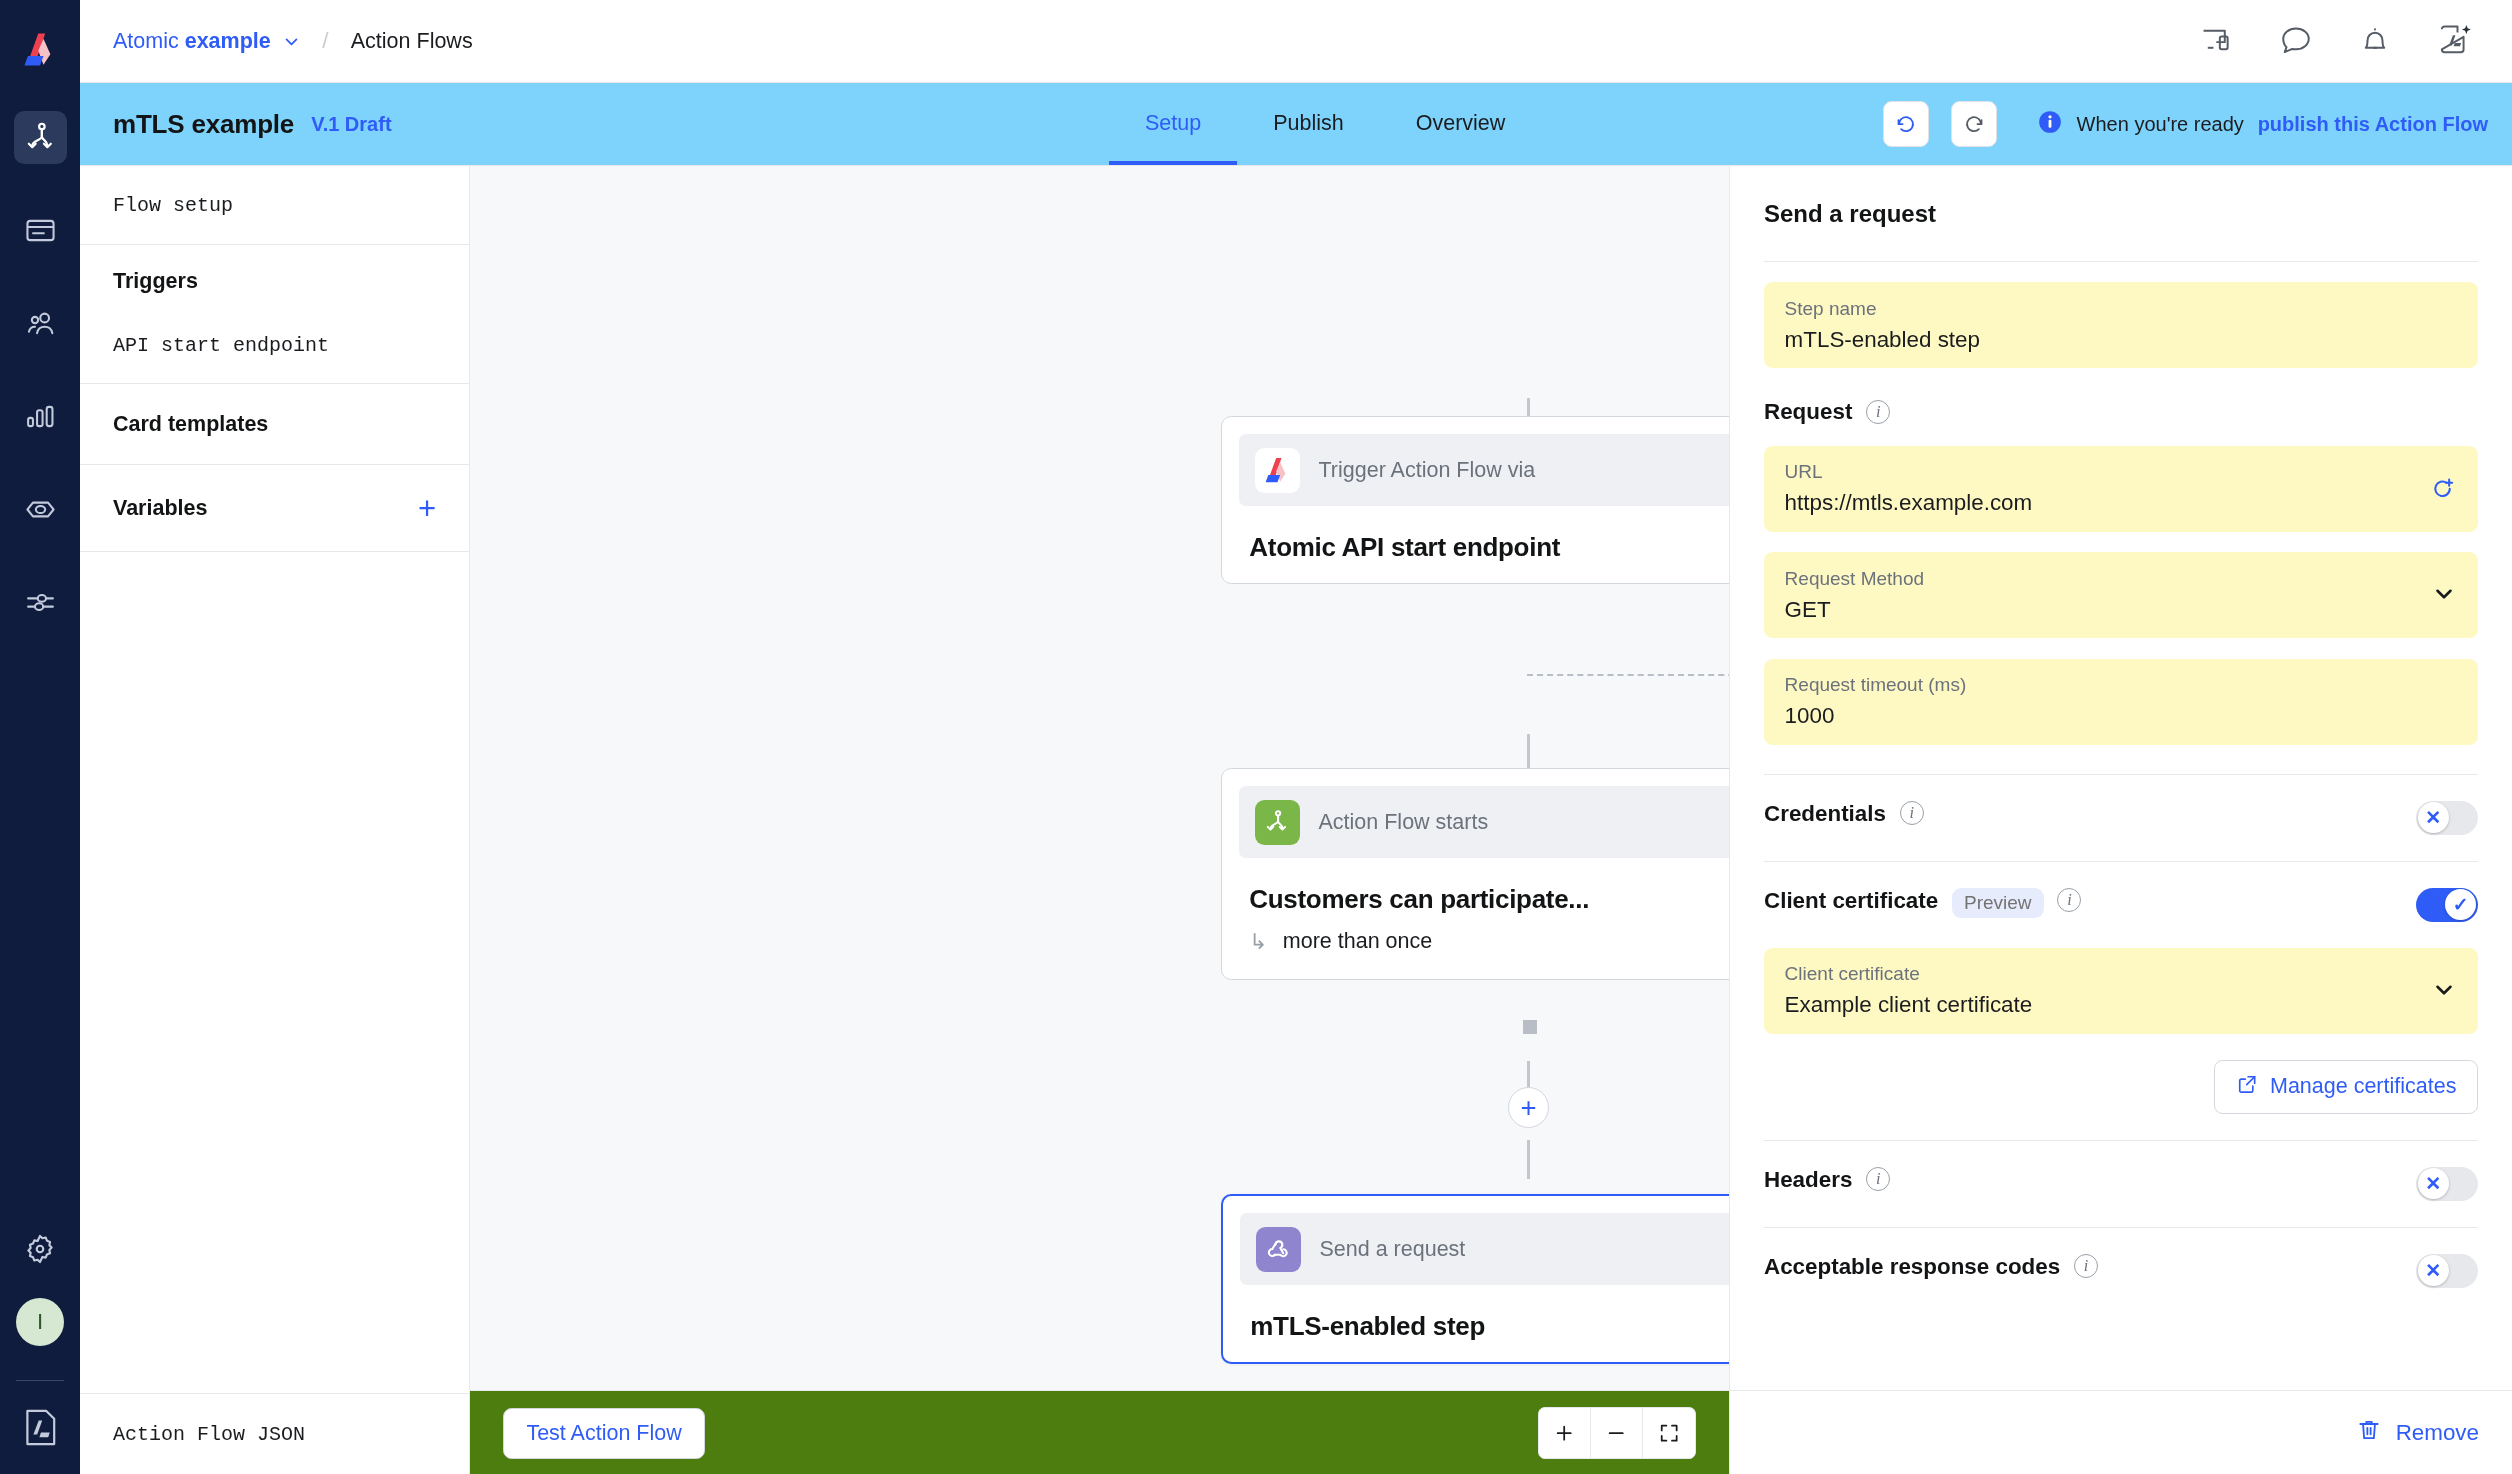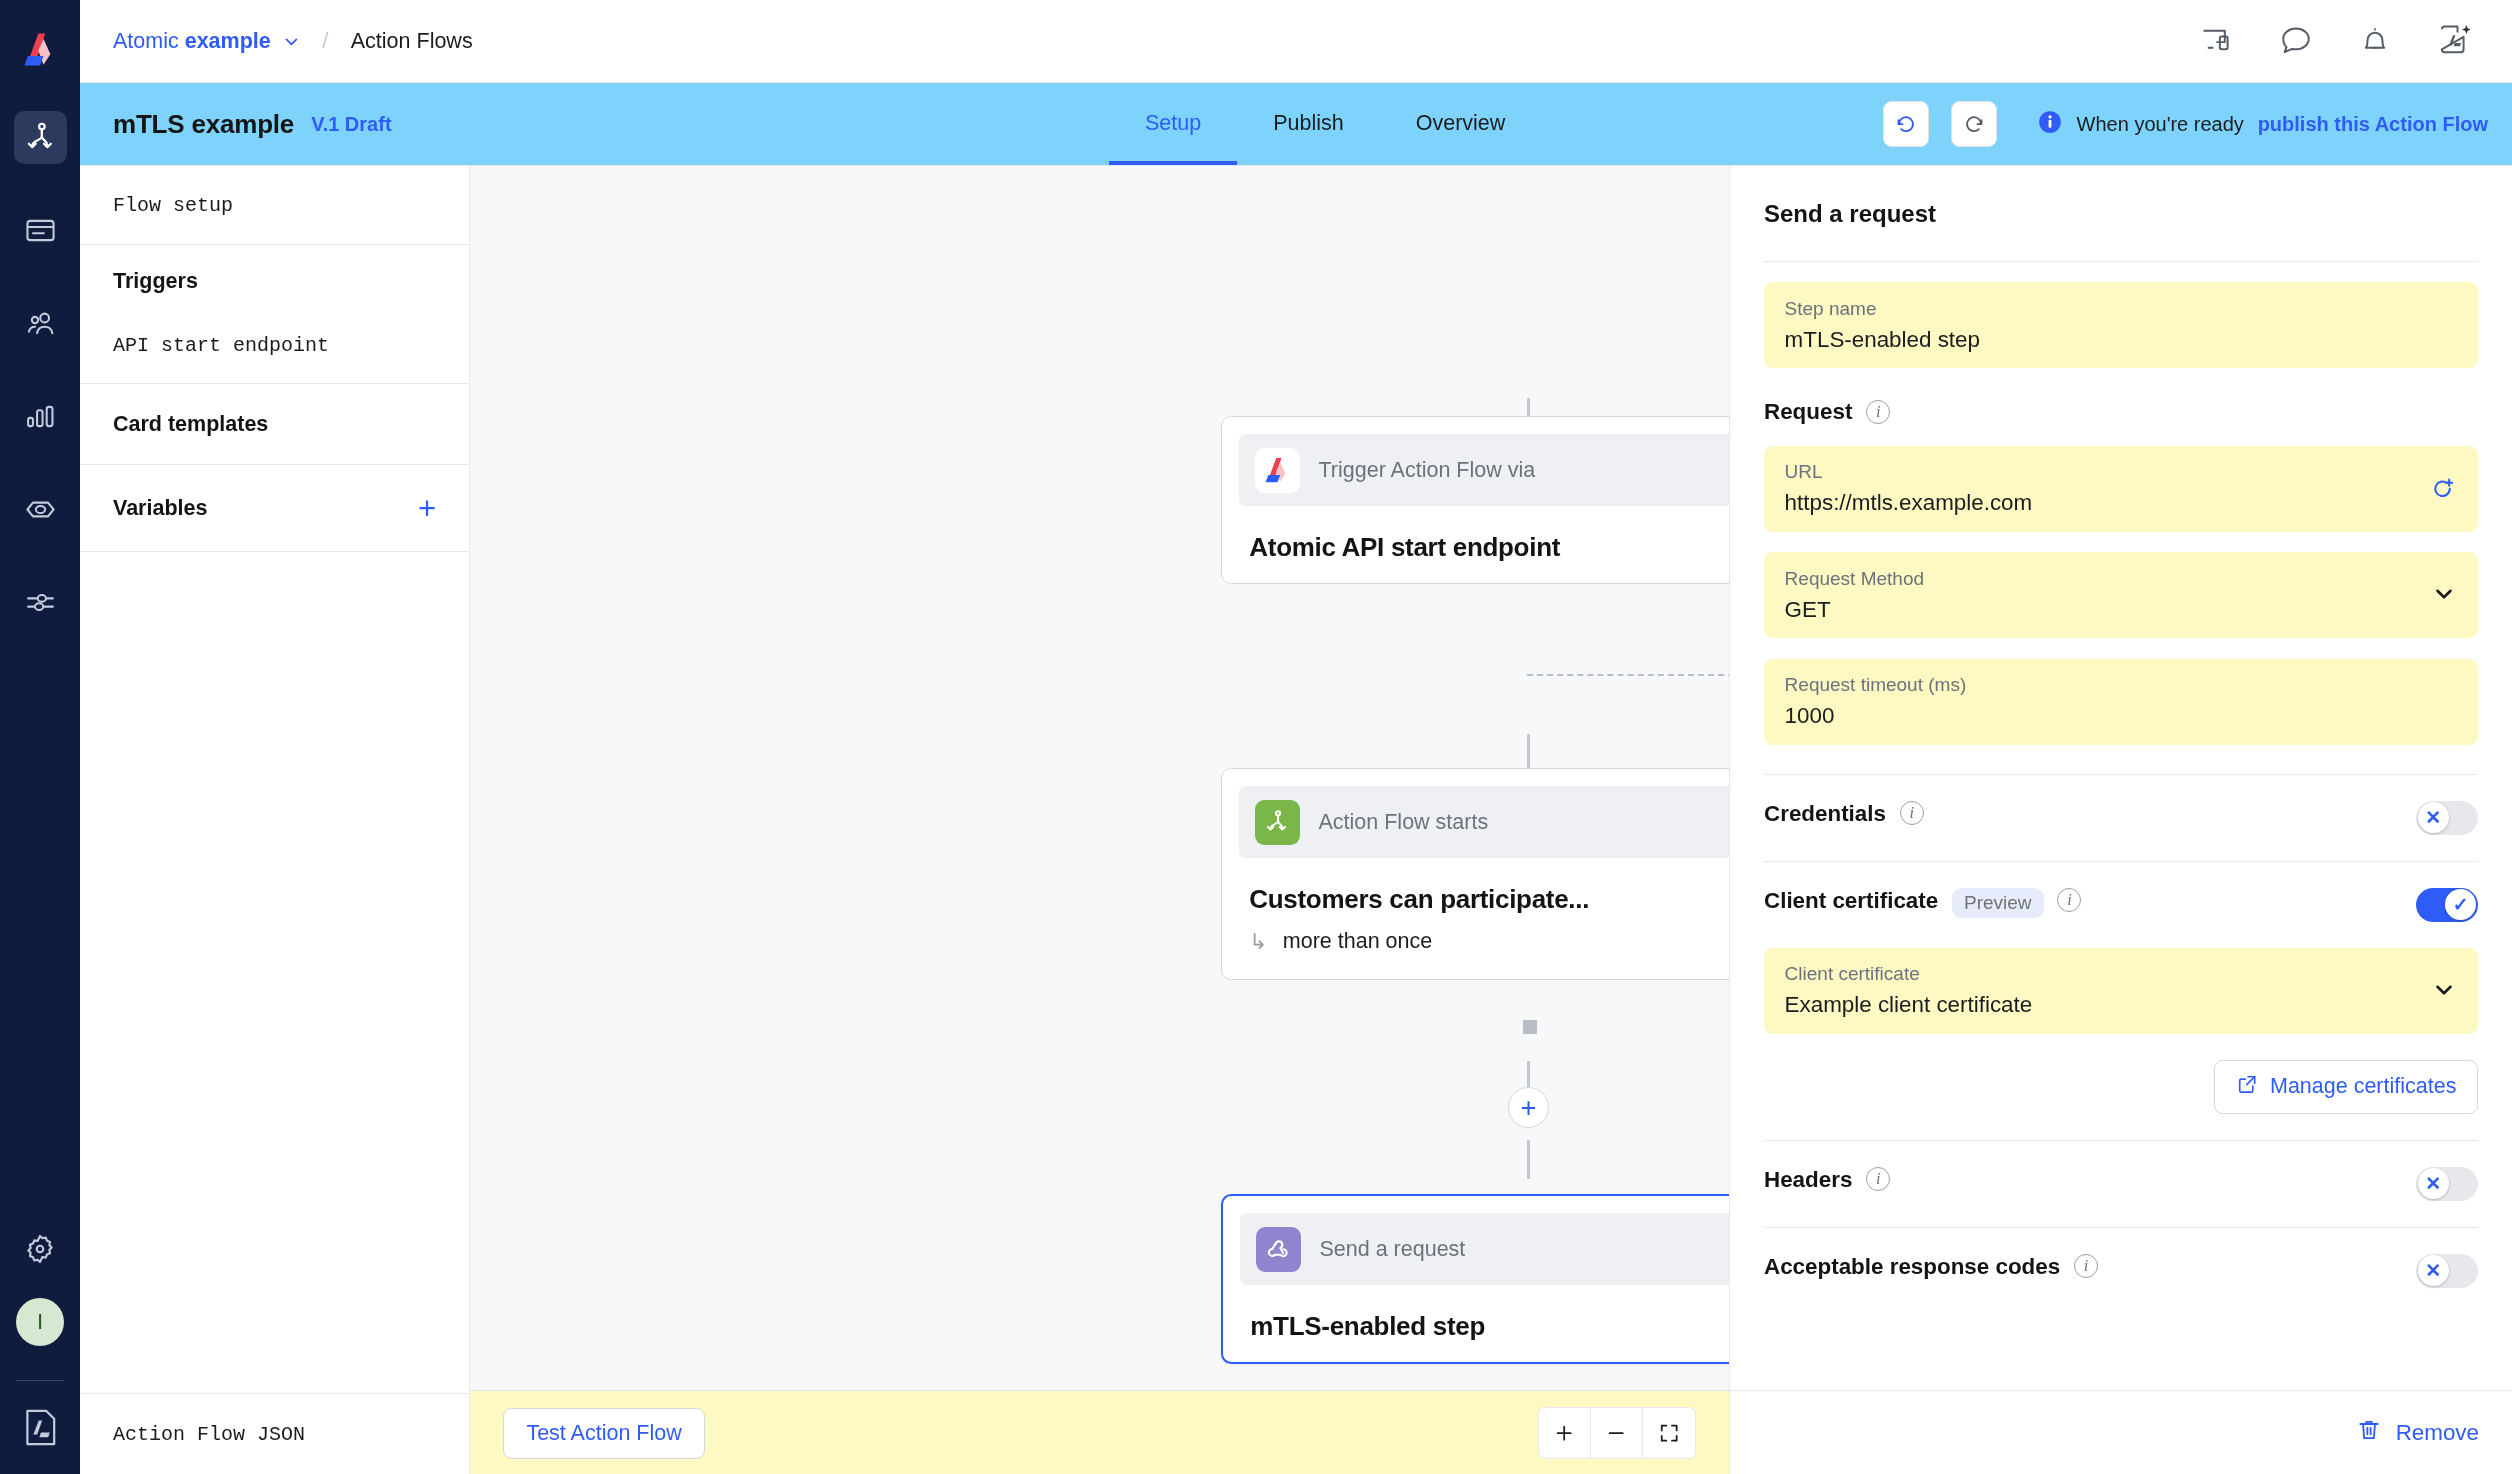--- a/index.html
+++ b/index.html
@@ -128,21 +128,21 @@
     position: absolute; width: 48px; height: 48px; border-radius: 50%;
     background: #2f5cf6; display:flex; align-items:center; justify-content:center;
     color: #fff; font-size: 29px; line-height: 1;
   }
   .sq { position: absolute; width: 13.8px; height: 13.8px; }
   .dashed-h { position: absolute; border-top: 2.6px dashed #b9bec6; }
 
   .canvas-footer {
     position: absolute; left: 0; right: 0; bottom: 0; height: 85px;
     border-top: 0.9px solid #e6e8eb; display: flex; align-items: center;
-    padding: 0 33px; background: #fef9c3;
+    padding: 0 33px; background: #4d7c0f;
   }
   .btn-outline {
     border: 0.9px solid #d3d7de; background: #fff; border-radius: 8.6px;
     color: #2f5cf6; font-size: 21.5px; padding: 12px 22.4px; font-family: inherit;
   }
   .zoomctl { margin-left: auto; display: flex; background: #fff; border: 0.9px solid #e6e8eb; border-radius: 6.9px; overflow: hidden; }
   .zoomctl > div {
     width: 52px; height: 50px; display: flex; align-items: center; justify-content: center;
     border-right: 0.9px solid #e6e8eb;
   }

